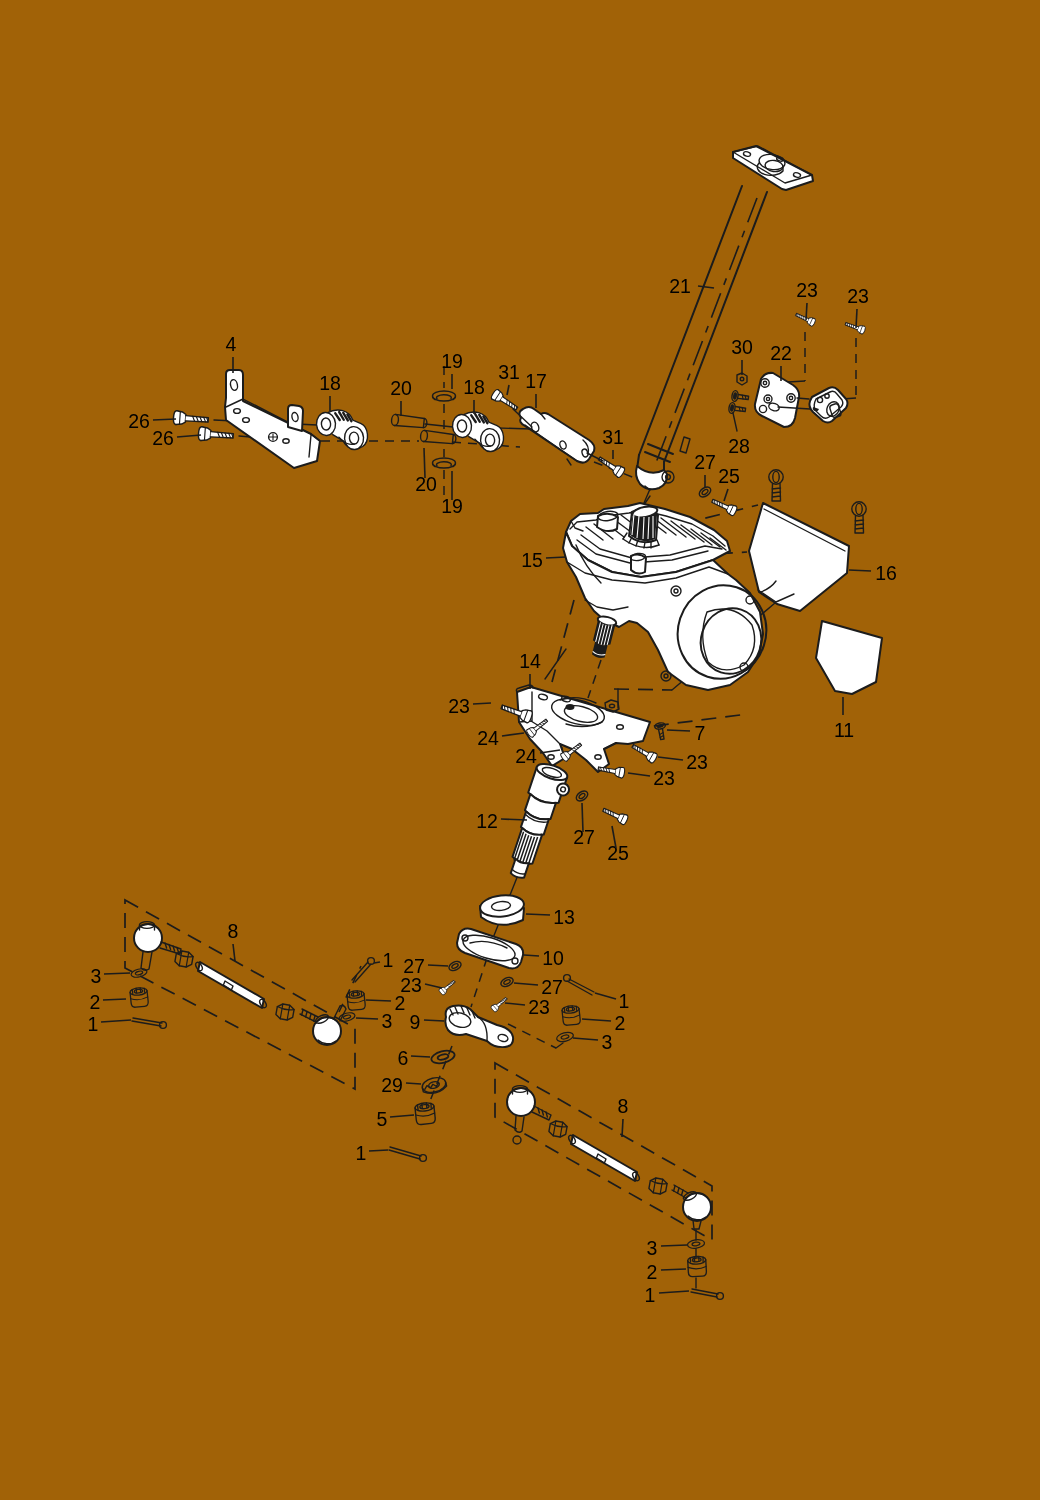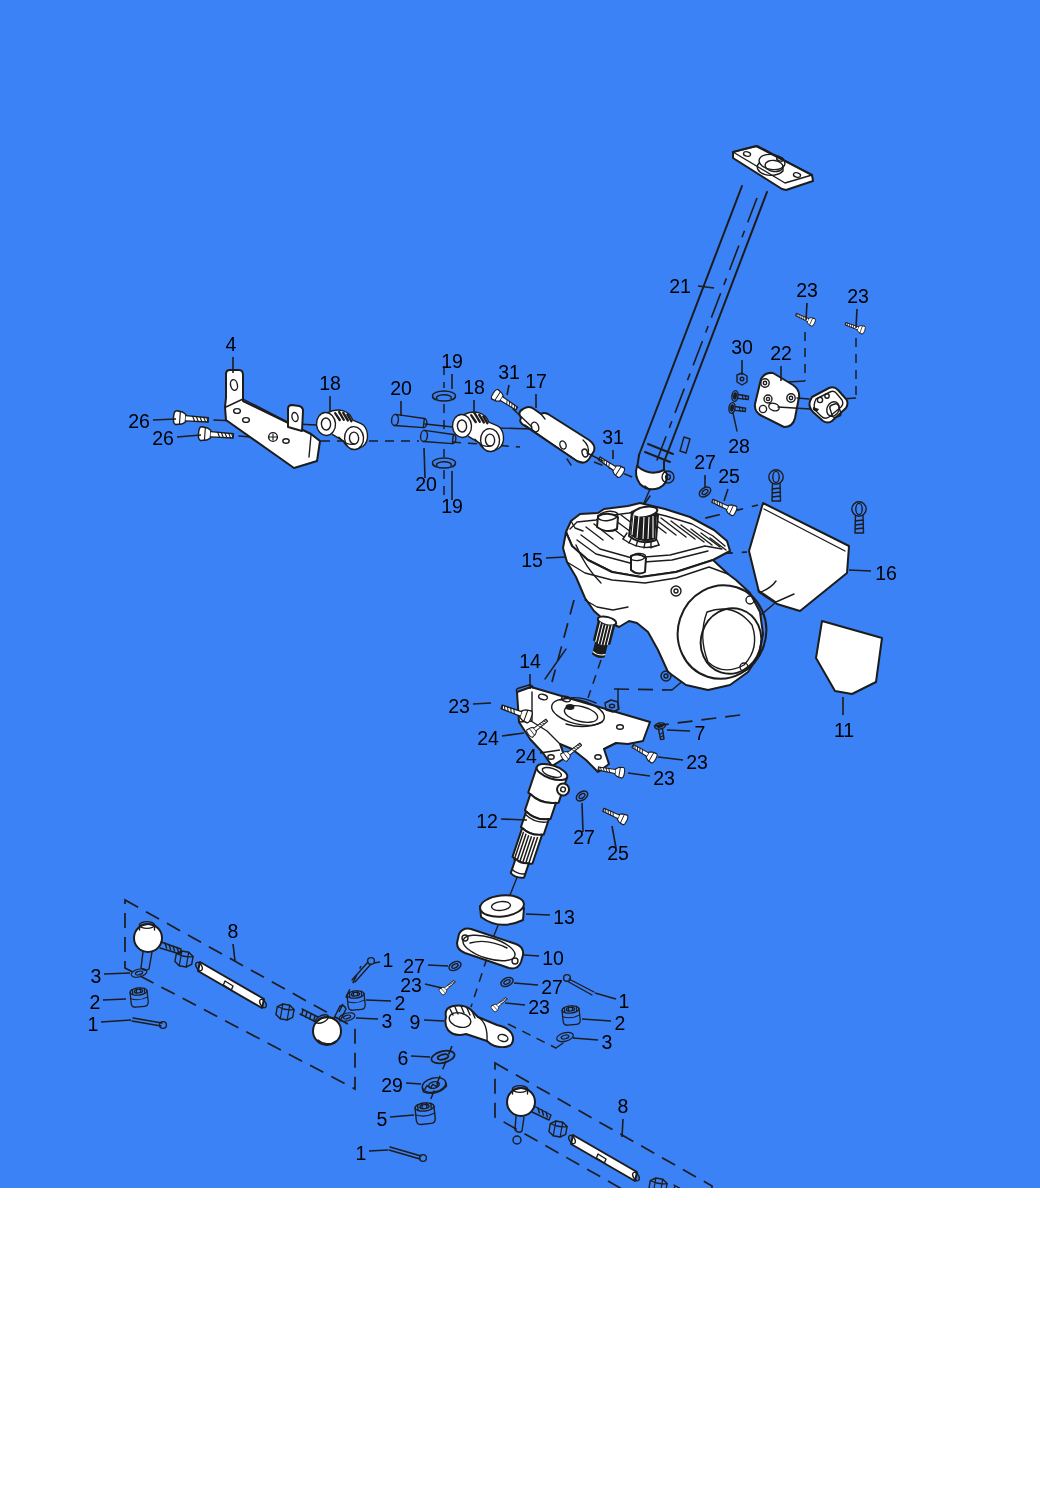--- a/index.html
+++ b/index.html
@@ -1,16 +1,16 @@
 <!DOCTYPE html>
 <html><head>
 <meta charset="utf-8">
 <style>
 html,body{margin:0;padding:0;background:#fff;}
-#page{width:1040px;height:1188px;position:relative;background:#3b82f6;overflow:hidden;}
+#page{width:1040px;height:1500px;position:relative;background:#a16207;overflow:hidden;}
 svg{position:absolute;top:0;left:0;}
 text{font-family:"Liberation Sans",sans-serif;font-size:19.5px;fill:#000;stroke:none;}
 .p{stroke:#1c1c1c;stroke-width:2;fill:none;stroke-linecap:round;stroke-linejoin:round;}
 .p1{stroke:#1c1c1c;stroke-width:1.4;fill:none;stroke-linecap:round;stroke-linejoin:round;}
 .ld{stroke:#1c1c1c;stroke-width:1.6;fill:none;}
 .dash{stroke:#1c1c1c;stroke-width:1.7;fill:none;stroke-dasharray:15 9;}
 .dashs{stroke:#1c1c1c;stroke-width:1.5;fill:none;stroke-dasharray:9 7;}
 .blk{fill:#1c1c1c;stroke:none;}
 .wfill{fill:#fff;stroke:#1c1c1c;stroke-width:2;stroke-linecap:round;stroke-linejoin:round;}
 </style>

